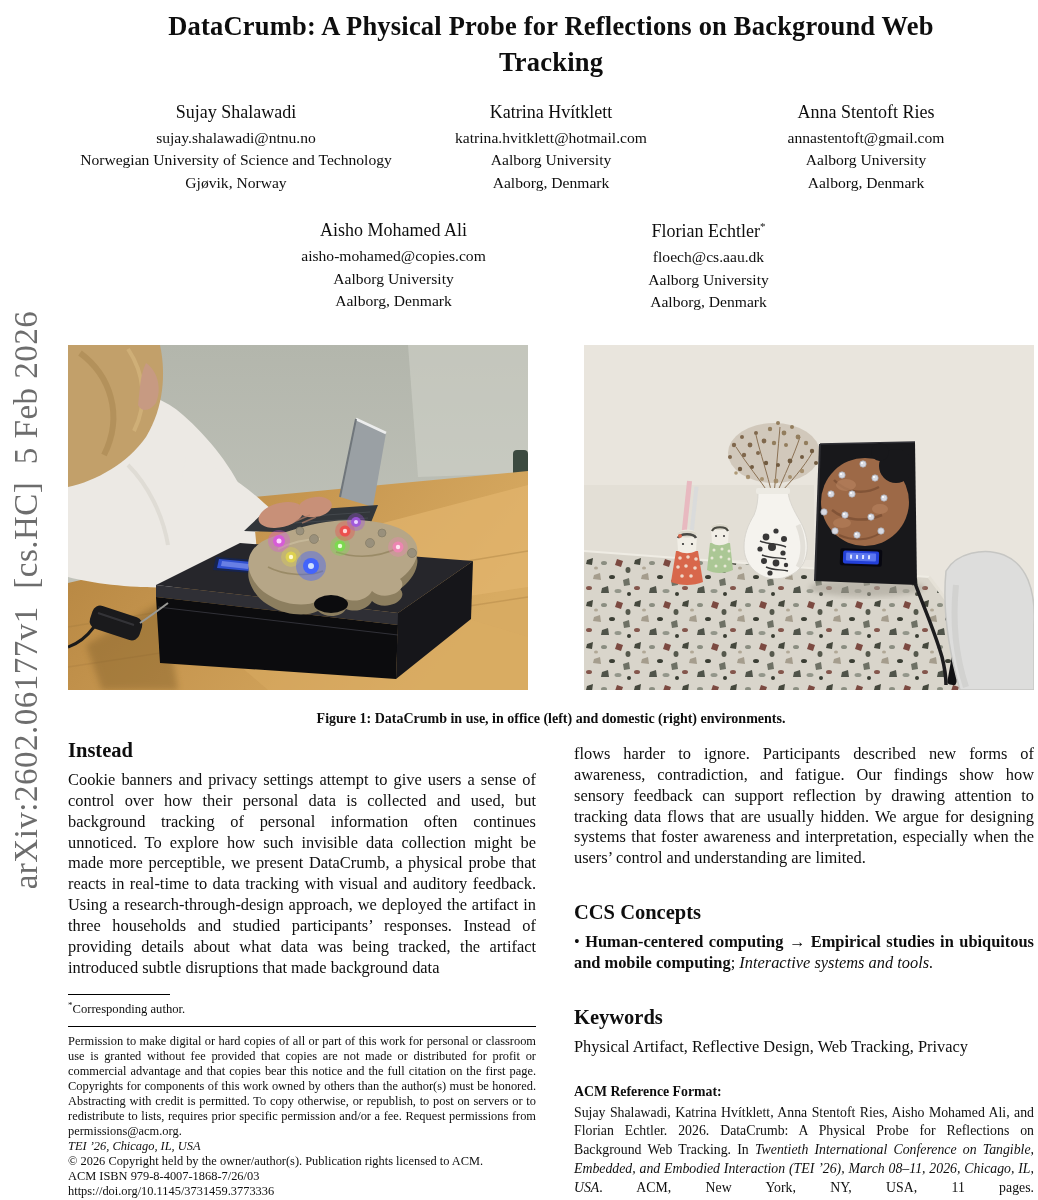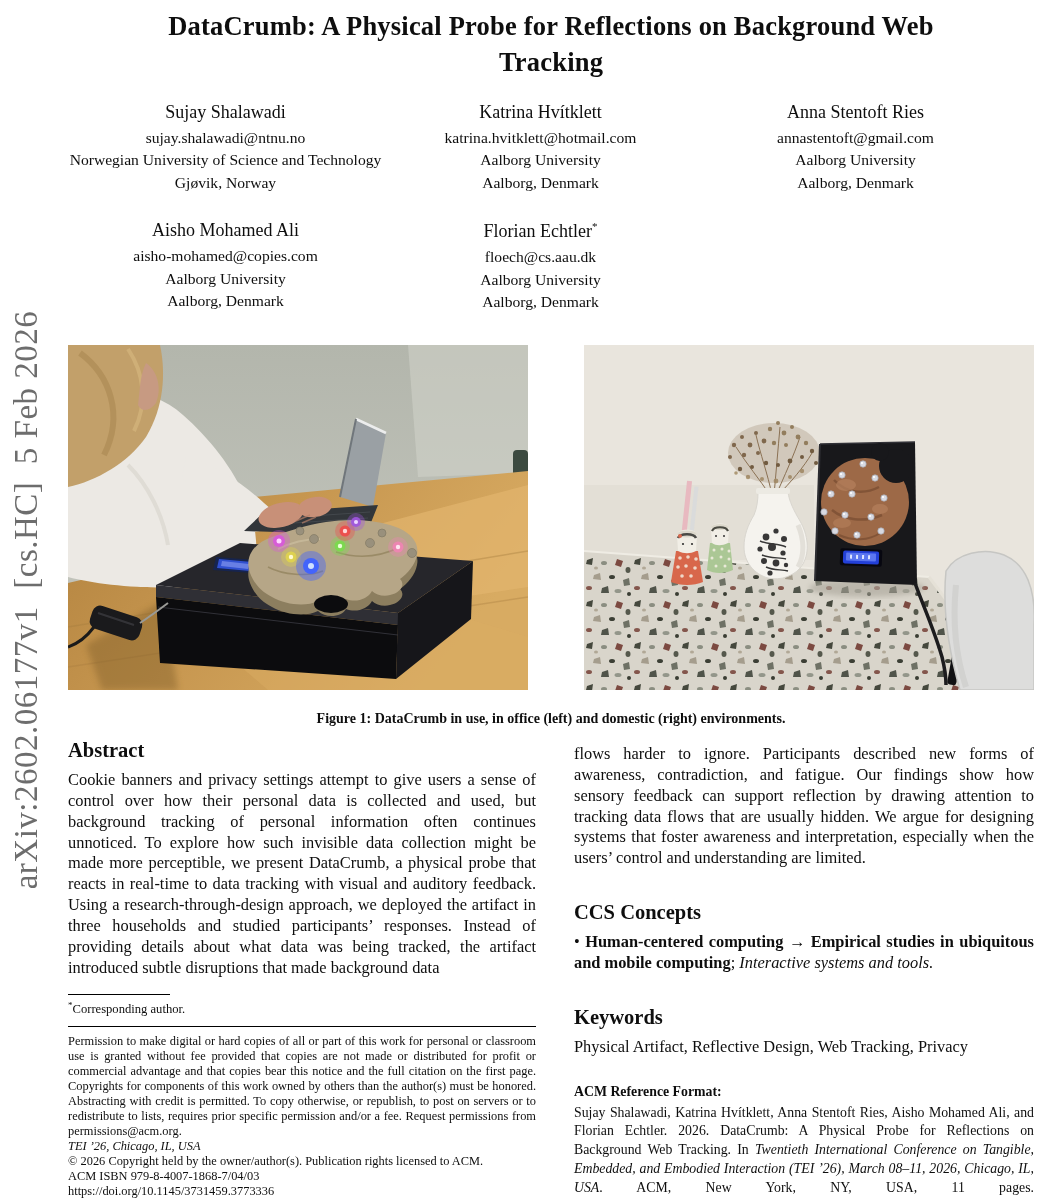--- a/index.html
+++ b/index.html
@@ -11,21 +11,21 @@
   .arxiv-stamp {
     position:absolute; top:600px; left:26px;
     transform:translate(-50%,-50%) rotate(-90deg);
     font-size:33px; color:#6d6d6d; white-space:pre; letter-spacing:.5px;
   }
   .content { position:absolute; left:68px; top:0; width:966px; }
   .title {
     font-size:26.5px; font-weight:bold; text-align:center;
     margin:9px auto 0; max-width:870px; line-height:1.35; letter-spacing:.2px;
   }
-  .authors-row { display:flex; margin-top:21px; }
+  .authors-row { display:flex; justify-content:center; margin-top:21px; }
   .authors-row.row2 { margin-top:25px; }
   .author { width:315px; text-align:center; }
   .author-name { font-size:18px; margin-bottom:4px; }
   .author-name sup { font-size:11px; }
   .author-line { font-size:15.6px; line-height:1.46; }
   .figure-row { display:flex; justify-content:space-between; margin-top:31px; }
   .photo { display:block; }
   .caption { text-align:center; font-weight:bold; font-size:14px; margin-top:21px; }
   .columns { display:flex; gap:38px; margin-top:12px; height:460px; }
   .col-left { width:468px; display:flex; flex-direction:column; }
@@ -397,31 +397,31 @@
           <path d="M372,240 C368,280 372,312 382,342" stroke="#c9c9c6" stroke-width="6" fill="none" opacity="0.55"></path>
         </g>
       </svg>
     </div>
 
     <div class="caption">Figure 1: DataCrumb in use, in office (left) and domestic (right) environments.</div>
 
     <div class="columns">
 
       <div class="col col-left">
-        <h2 class="sec">Abstract</h2>
+        <h2 class="sec">Instead</h2>
         <p class="body-text">Cookie banners and privacy settings attempt to give users a sense of control over how their personal data is collected and used, but background tracking of personal information often continues unnoticed. To explore how such invisible data collection might be made more perceptible, we present DataCrumb, a physical probe that reacts in real-time to data tracking with visual and auditory feedback. Using a research-through-design approach, we deployed the artifact in three households and studied participants’ responses. Instead of providing details about what data was being tracked, the artifact introduced subtle disruptions that made background data</p>
 
         <div class="footnote-block">
           <div class="fn-rule-short"></div>
           <p class="fn-corresponding"><sup>*</sup><span>Corresponding author.</span></p>
           <div class="fn-rule-long"></div>
           <p class="fn-text">Permission to make digital or hard copies of all or part of this work for personal or classroom use is granted without fee provided that copies are not made or distributed for profit or commercial advantage and that copies bear this notice and the full citation on the first page. Copyrights for components of this work owned by others than the author(s) must be honored. Abstracting with credit is permitted. To copy otherwise, or republish, to post on servers or to redistribute to lists, requires prior specific permission and/or a fee. Request permissions from permissions@acm.org.</p>
           <p class="fn-text"><i>TEI ’26, Chicago, IL, USA</i></p>
           <p class="fn-text">© 2026 Copyright held by the owner/author(s). Publication rights licensed to ACM.</p>
-          <p class="fn-text">ACM ISBN 979-8-4007-1868-7/04/03</p>
+          <p class="fn-text">ACM ISBN 979-8-4007-1868-7/26/03</p>
           <p class="fn-text">https://doi.org/10.1145/3731459.3773336</p>
         </div>
       </div>
 
       <div class="col col-right">
         <p class="body-text first">flows harder to ignore. Participants described new forms of awareness, contradiction, and fatigue. Our findings show how sensory feedback can support reflection by drawing attention to tracking data flows that are usually hidden. We argue for designing systems that foster awareness and interpretation, especially when the users’ control and understanding are limited.</p>
 
         <h2 class="sec h-ccs">CCS Concepts</h2>
         <p class="body-text"><span>• </span><b>Human-centered computing</b><span> → </span><b>Empirical studies in ubiquitous and mobile computing</b><span>; </span><i>Interactive systems and tools.</i></p>
 

